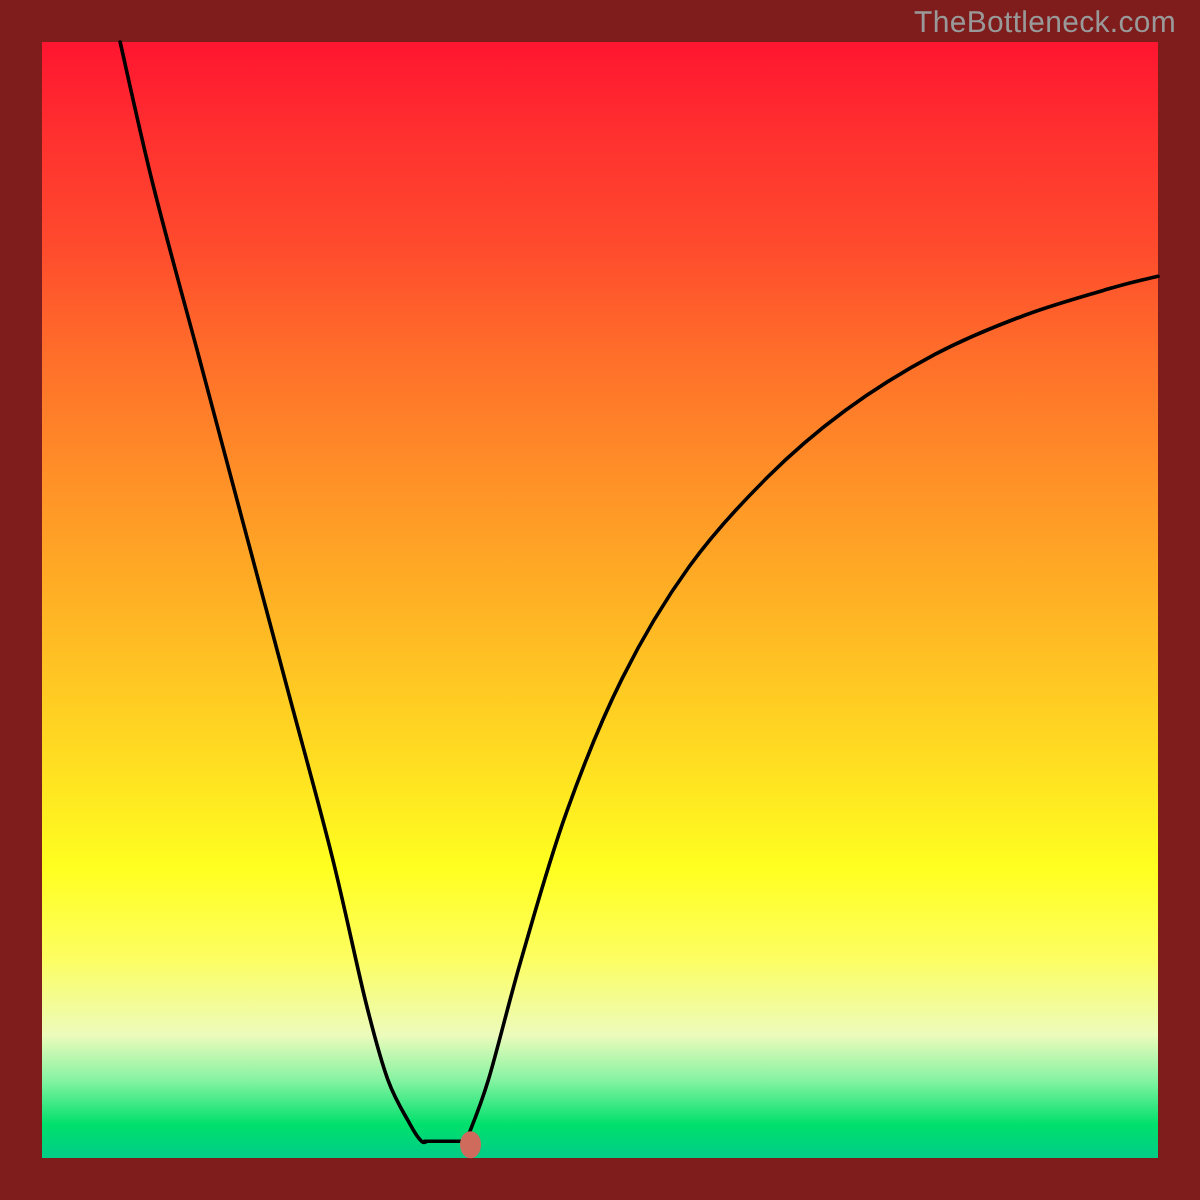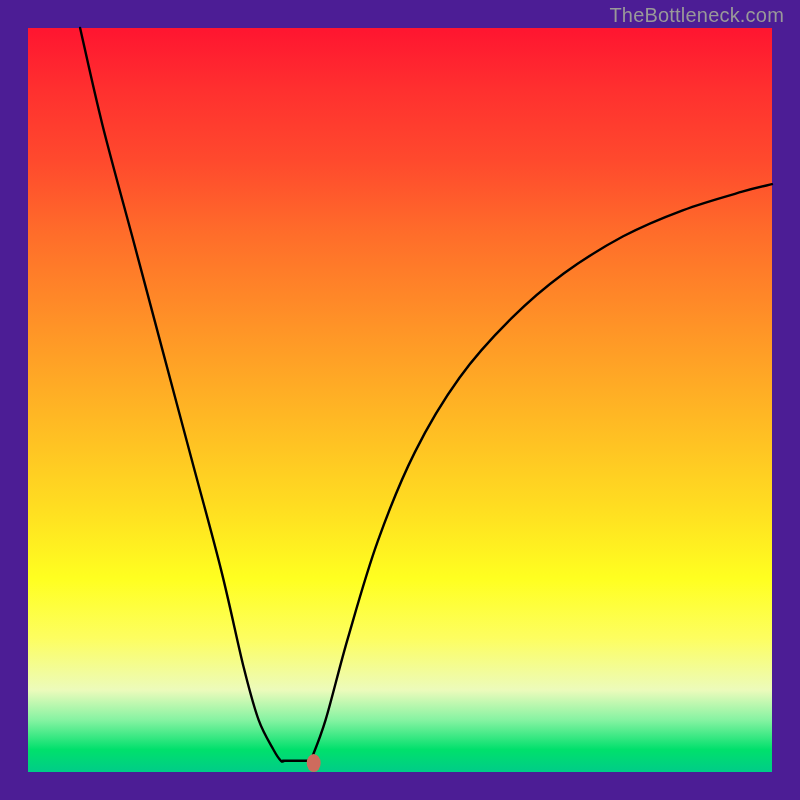--- a/index.html
+++ b/index.html
@@ -10,21 +10,21 @@
     overflow: hidden;
     background: #000;
     font-family: Arial, Helvetica, sans-serif;
   }
   .frame {
     position: absolute;
     left: 0;
     top: 0;
     width: 800px;
     height: 800px;
-    background: #4c1d95;
+    background: #7f1d1d;
   }
   .plot-bg {
     position: absolute;
     left: 28px;
     top: 28px;
     width: 744px;
     height: 744px;
     
     background: linear-gradient(
       to bottom,

